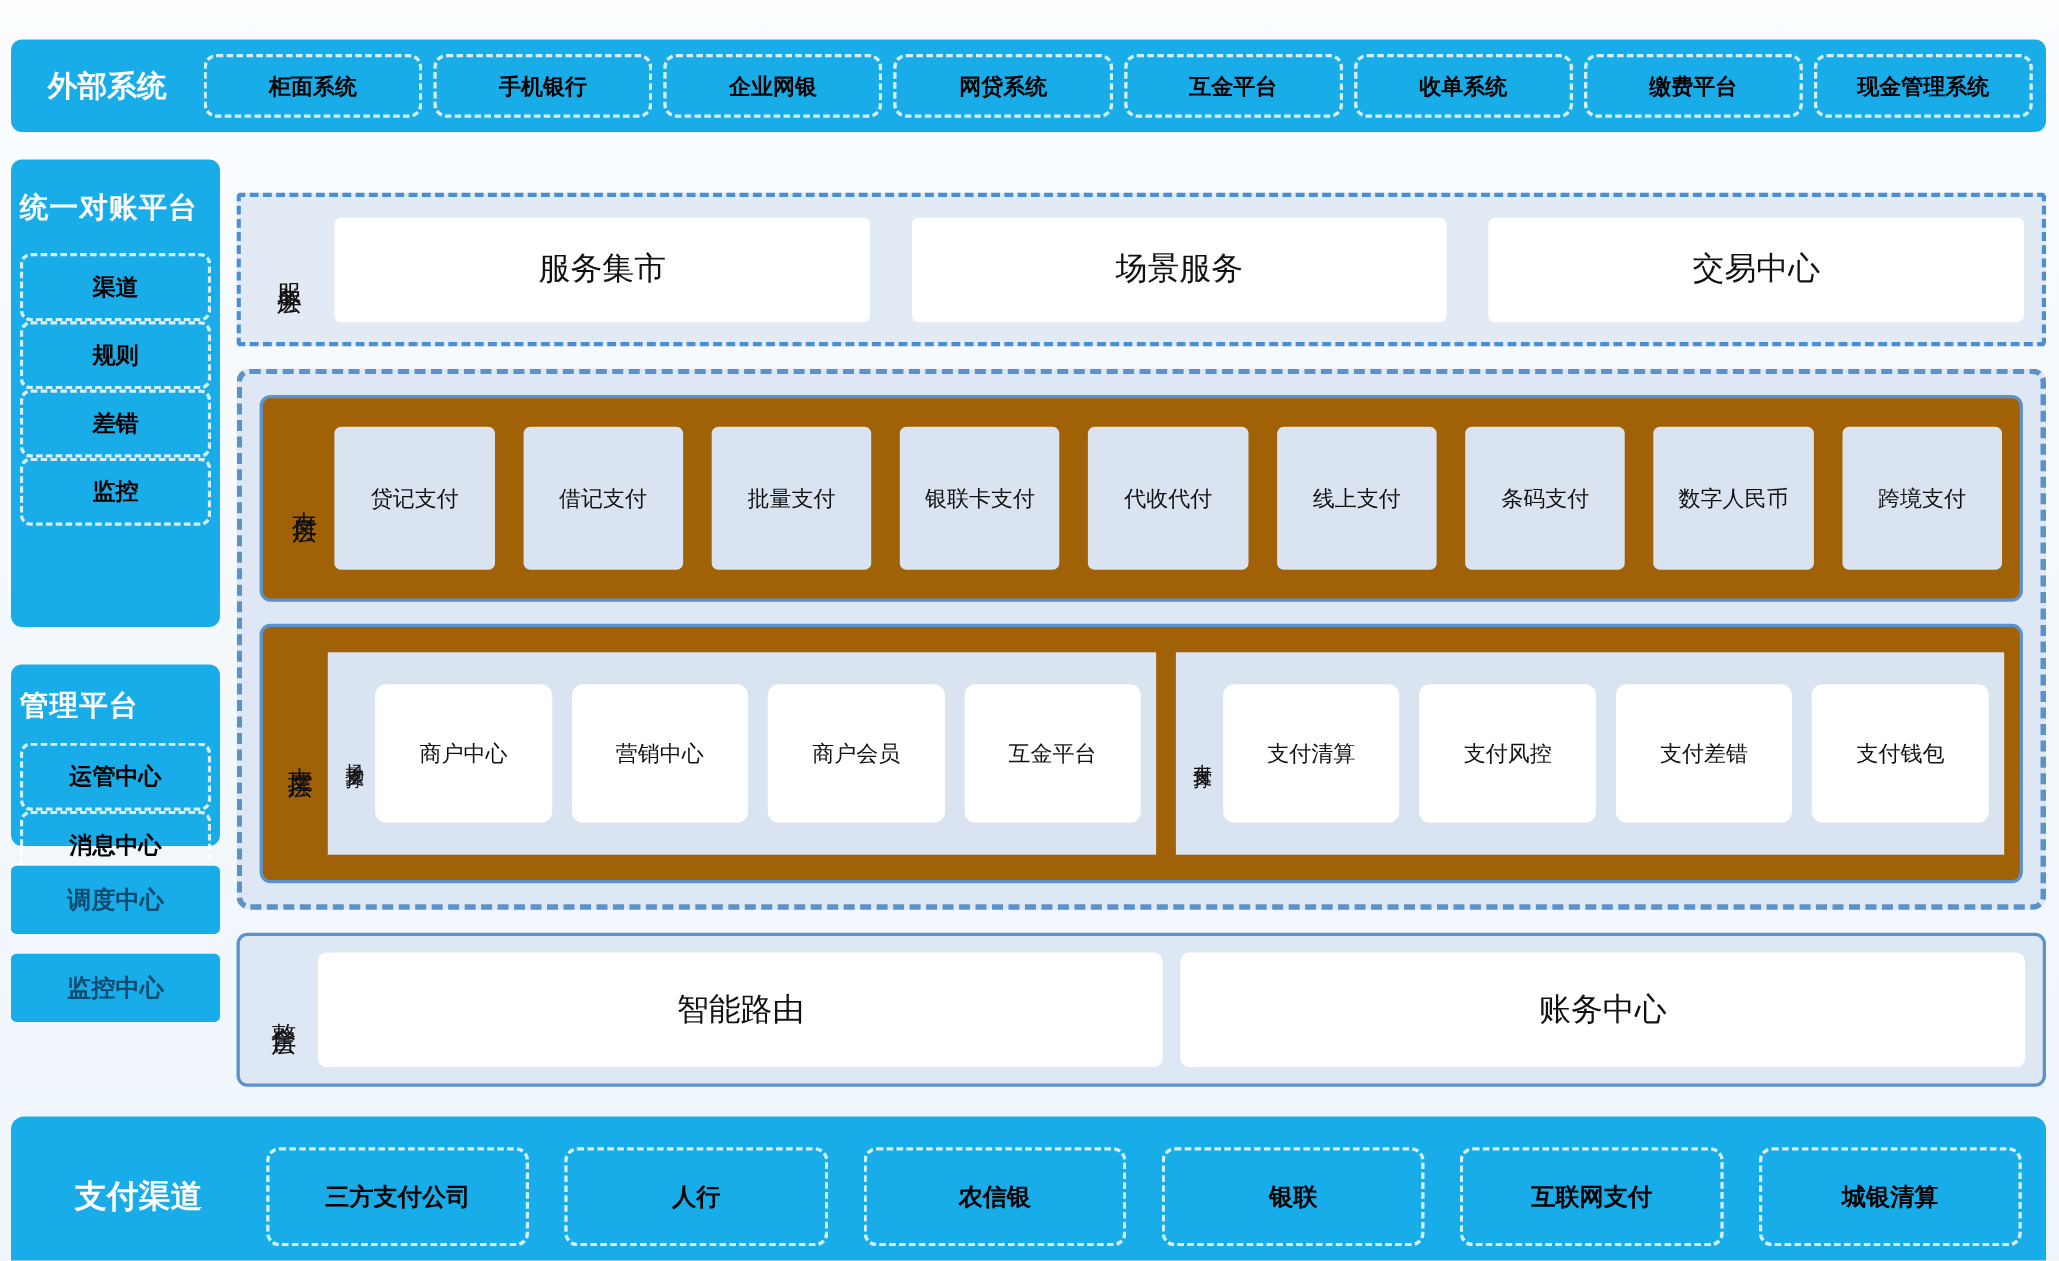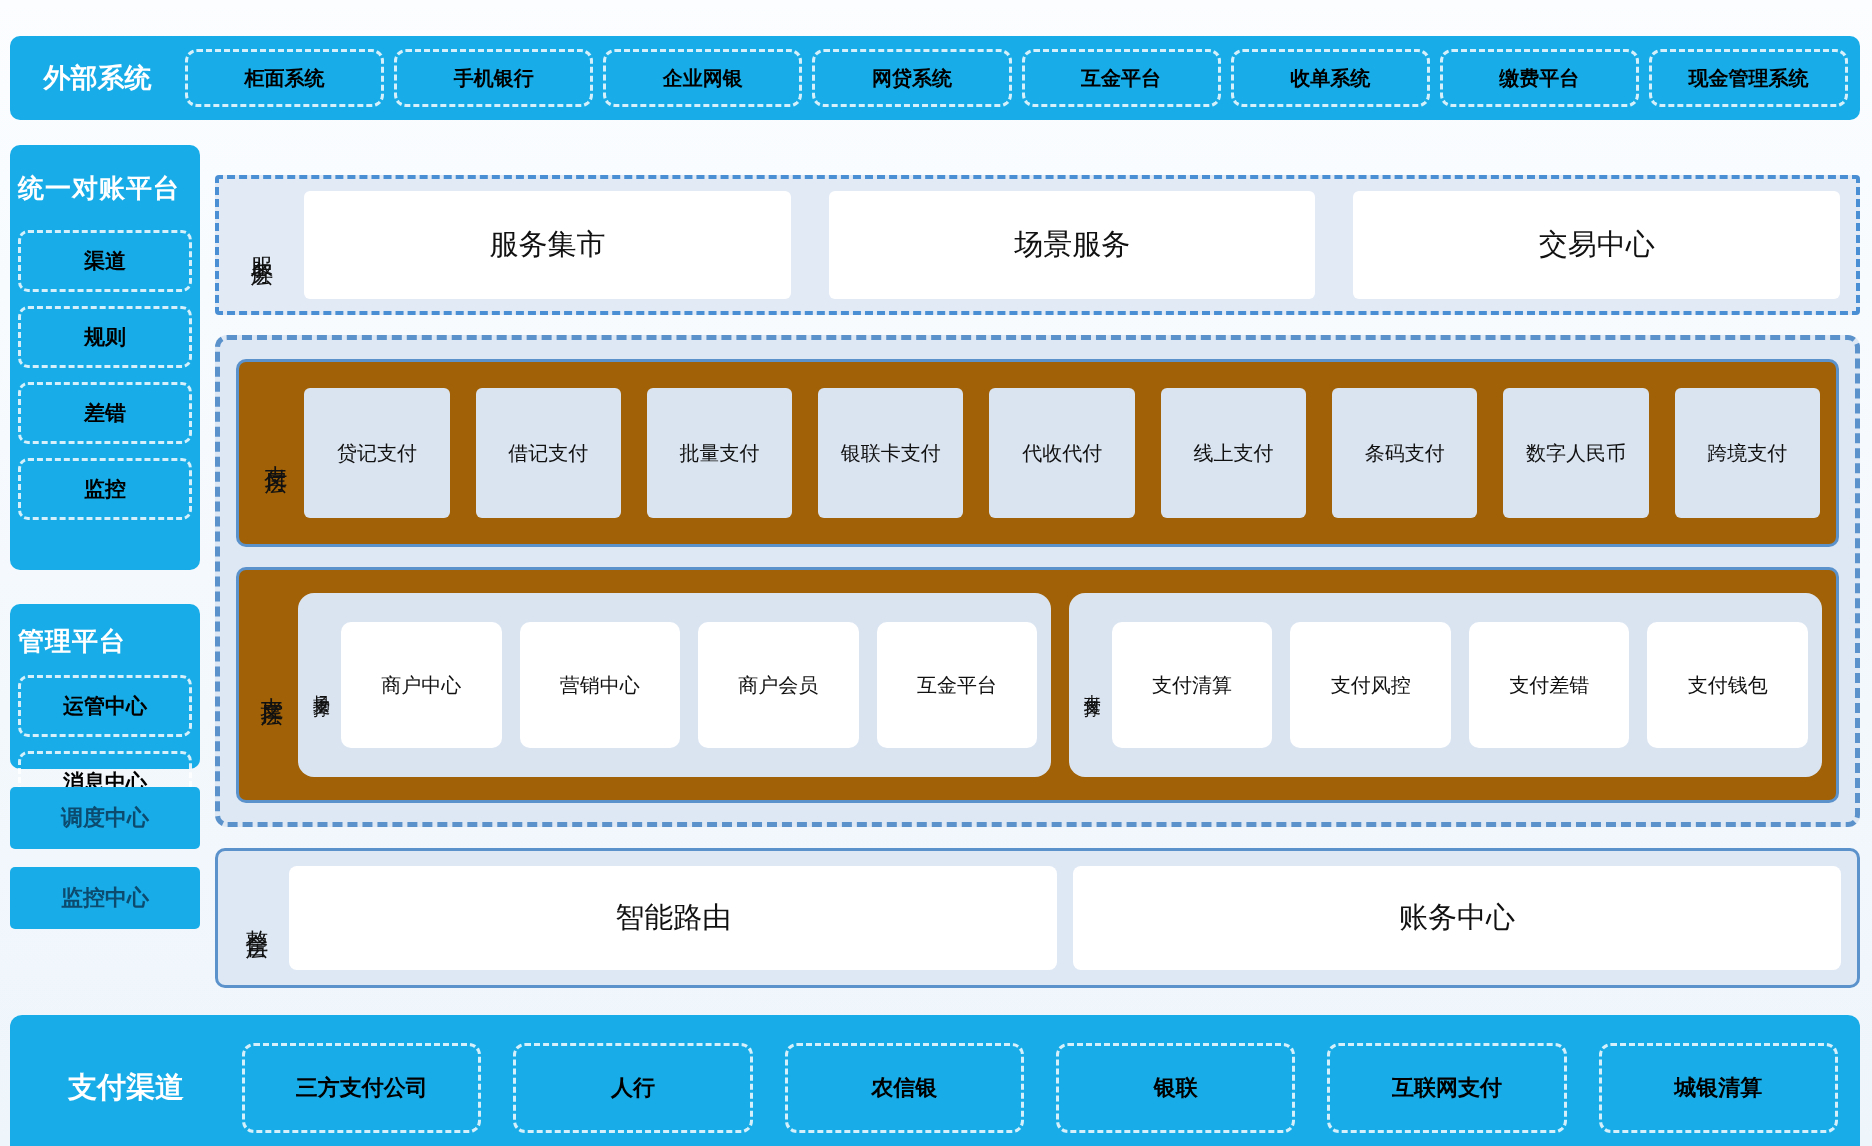--- a/index.html
+++ b/index.html
@@ -38,21 +38,21 @@
   
   .middle { flex: 1; display: flex; gap: 15px; }
 
   
   .sidebar { width: 190px; flex-shrink: 0; display: flex; flex-direction: column; }
   .side-block { background: #18ADE8; border-radius: 10px; color: #fff; padding: 0 8px; }
   .side-block.recon { height: 425px; }
   .side-block.mgmt  { height: 165px; margin-top: 34px; }
   .side-title { font-size: 26px; font-weight: bold; padding: 26px 0 24px; letter-spacing: 1px; }
   .side-block.mgmt .side-title { padding: 20px 0 16px; }
-  .side-items { display: flex; flex-direction: column; gap: 14px; }
+  .side-items { display: flex; flex-direction: column; }
   .side-item { height: 62px; font-size: 21px; border-radius: 10px; }
   .side-solo {
     background: #18ADE8; border-radius: 5px; color: #0c4a6e;
     height: 62px; margin-top: 18px; flex-shrink: 0;
     display: flex; align-items: center; justify-content: center;
     font-size: 22px; font-weight: bold;
   }
 
   
   .main { flex: 1; padding-top: 30px; display: flex; flex-direction: column; }
@@ -64,42 +64,42 @@
   .white-box {
     background: #fff; border-radius: 6px; color: #111;
     display: flex; align-items: center; justify-content: center;
   }
 
   .service-layer {
     height: 140px; margin-bottom: 20px;
     background: #E2EAF5; border: 4px dashed #4A8FD3; border-radius: 4px;
     display: flex; align-items: center; gap: 30px; padding: 0 16px 0 30px;
   }
-  .service-items { flex: 1; display: flex; gap: 38px; height: 108px; }
+  .service-items { flex: 1; display: flex; gap: 38px; height: 95px; }
   .service-item { flex: 1; font-size: 29px; }
 
   .dashed-wrap {
     border: 5px dashed #5B92CC; border-radius: 12px; background: #DEE8F4;
     padding: 19px 16px; margin-bottom: 21px;
   }
   .solid-box {
     background: #a16207; border: 3px solid #5B92CC; border-radius: 10px;
     display: flex; align-items: center;
   }
   .payment-layer { height: 188px; gap: 16px; padding: 0 16px 0 24px; margin-bottom: 20px; }
   .pay-items { flex: 1; display: flex; gap: 26px; }
   .pay-item {
     flex: 1; height: 130px; background: #DAE4F1; border-radius: 6px;
     display: flex; align-items: center; justify-content: center; font-size: 20px;
   }
 
   .support-layer { height: 236px; gap: 14px; padding: 0 14px 0 20px; }
   .support-groups { flex: 1; display: flex; gap: 18px; height: 184px; }
   .group {
-    flex: 1; background: #DAE4F1; border-radius: 16px;
+    flex: 1; background: #DAE4F1; border-radius: 0;
     display: flex; align-items: center; gap: 10px; padding: 0 14px 0 14px;
   }
   .group .vlabel { font-size: 17px; letter-spacing: 2px; }
   .group-items { flex: 1; display: flex; gap: 18px; height: 126px; }
   .group-item { flex: 1; font-size: 20px; border-radius: 10px; }
 
   .integration-layer {
     height: 140px; background: #DEE8F4; border: 3px solid #5B92CC; border-radius: 10px;
     display: flex; align-items: center; gap: 20px; padding: 0 16px 0 26px;
   }

